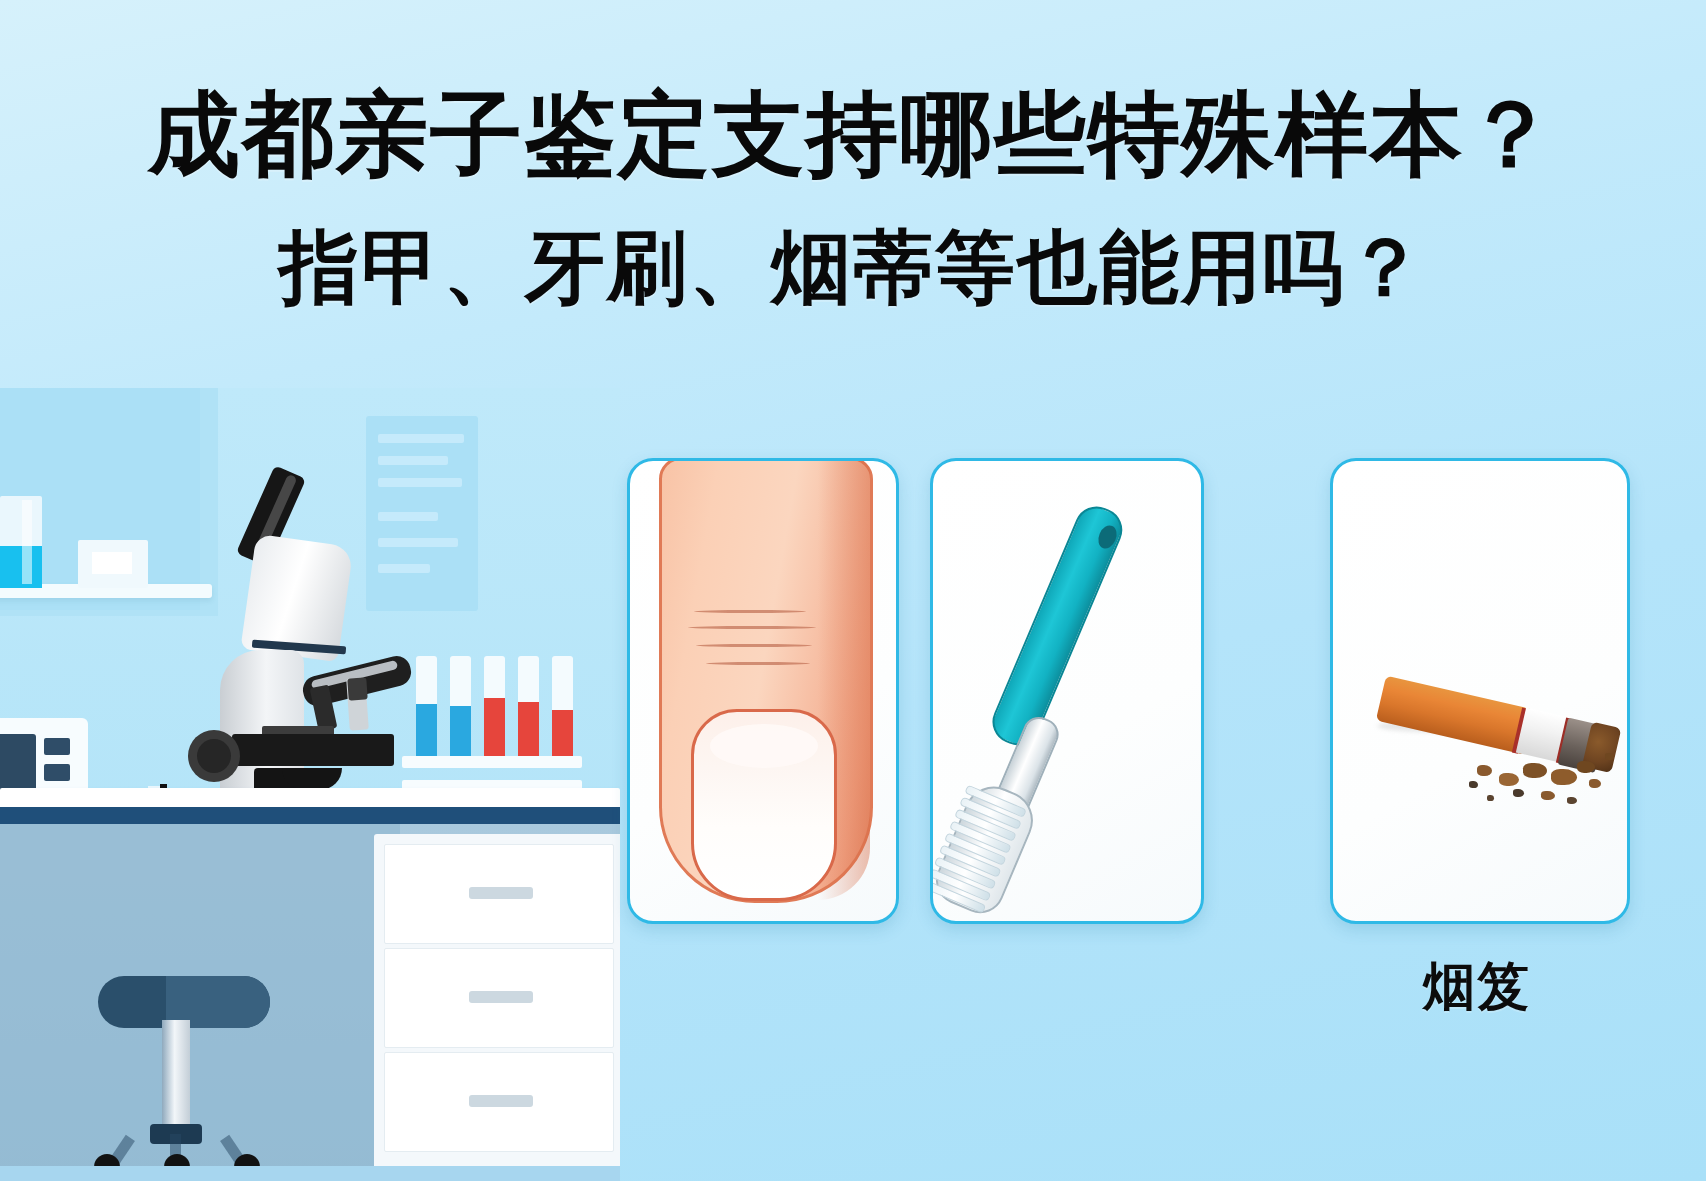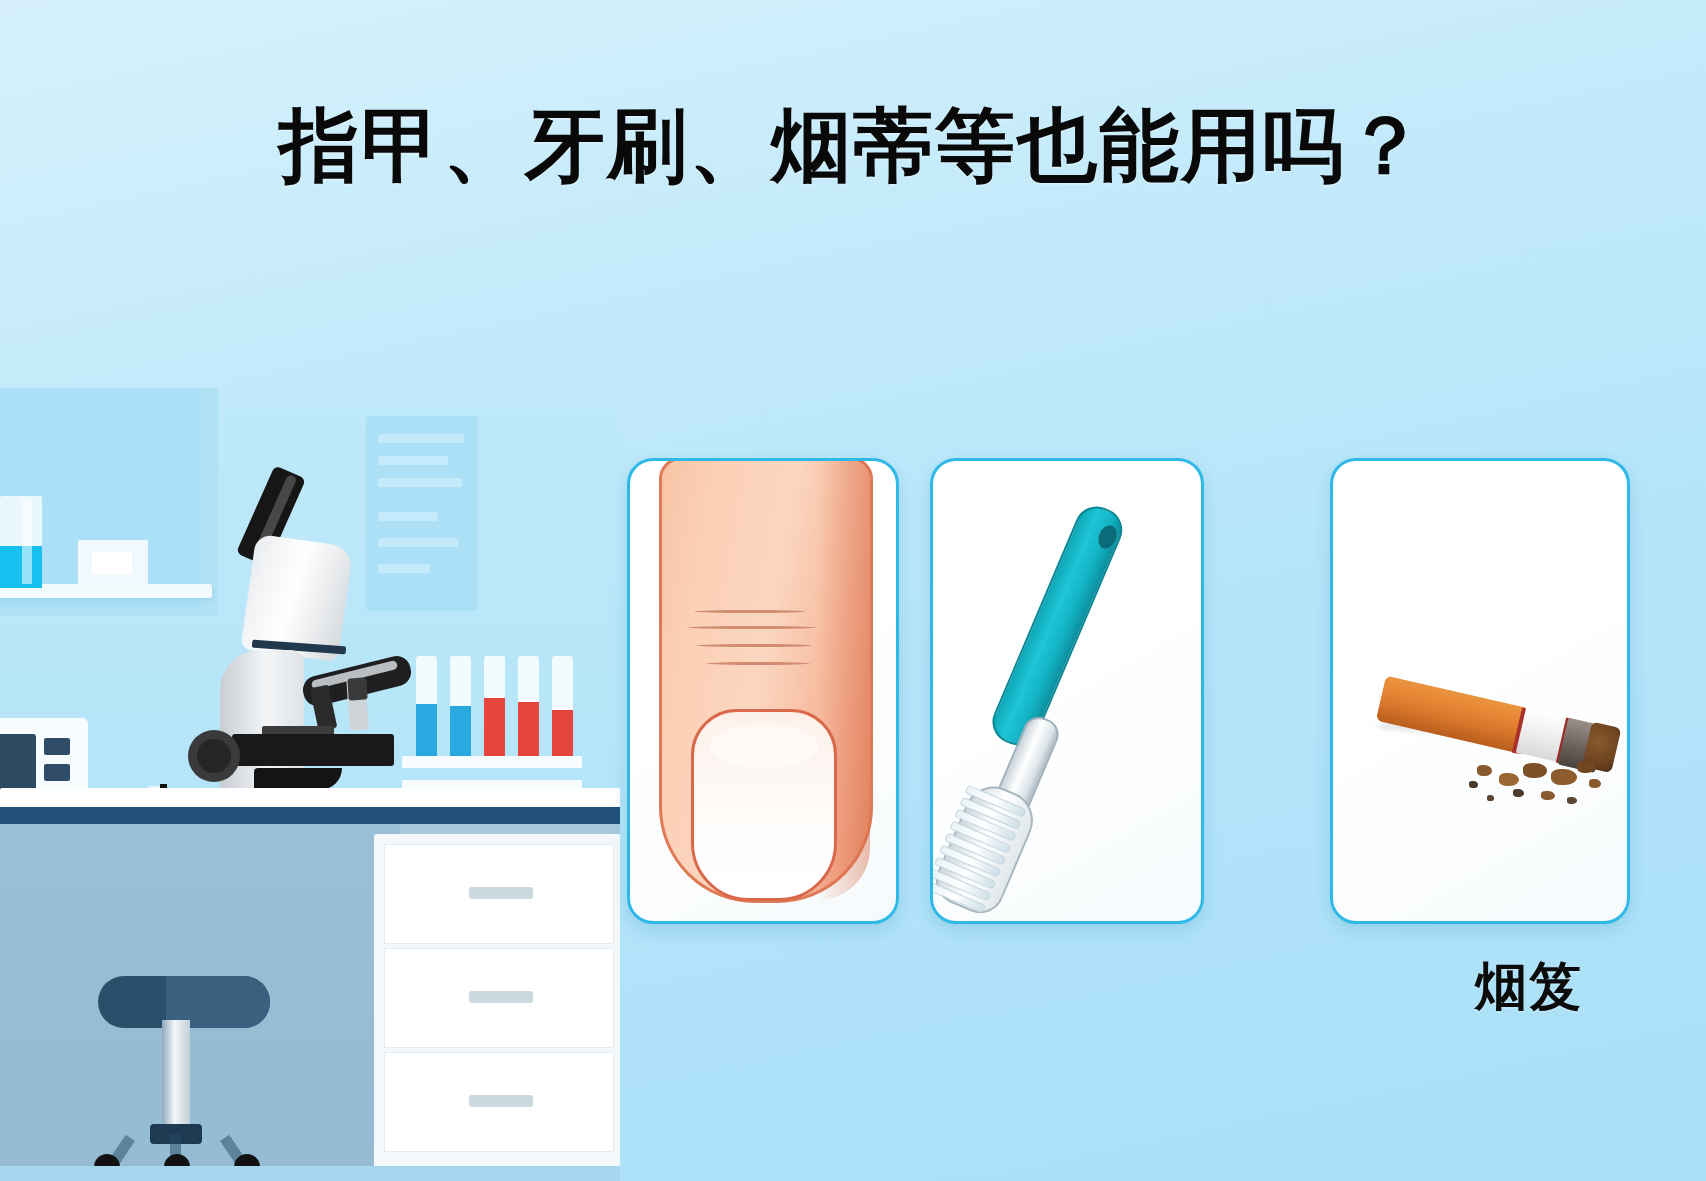--- a/index.html
+++ b/index.html
@@ -14,21 +14,21 @@
   }
 
   
   .title-wrap{position:absolute;left:0;top:86px;width:1706px;text-align:center;}
   .title-line{
     color:#090909;font-weight:bold;letter-spacing:2px;
     text-shadow:0 2px 0 rgba(255,255,255,.25);
     line-height:1.05;white-space:nowrap;
   }
   .title-line.l1{font-size:92px;}
-  .title-line.l2{font-size:80px;margin-top:18px;}
+  .title-line.l2{font-size:80px;margin-top:43px;}
 
   
   .lab{position:absolute;left:0;top:388px;width:620px;height:793px;overflow:hidden;}
   .lab-bg{position:absolute;inset:0;background:linear-gradient(180deg,#bfe9fa 0%,#b3e4f8 60%,#a9ddf5 100%);}
   .wall-panel{position:absolute;left:0;top:0;width:218px;height:228px;background:#b0e2f6;}
   .wall-panel2{position:absolute;left:0;top:0;width:200px;height:222px;background:#a8dff5;opacity:.55;}
   .poster{position:absolute;left:366px;top:28px;width:112px;height:195px;background:#abe0f6;border-radius:3px;}
   .poster i{position:absolute;left:12px;background:#c5eafb;display:block;height:9px;border-radius:2px;}
   .shelf{position:absolute;left:-10px;top:196px;width:222px;height:14px;background:#f3fbfe;border-radius:3px;box-shadow:0 3px 5px rgba(60,120,150,.12);}
   .beaker-tall{position:absolute;left:0px;top:108px;width:42px;height:92px;background:#eaf7fd;border-radius:2px;}
@@ -118,21 +118,21 @@
   #card2{left:930px;width:268px;}
   #card3{left:1332px;width:292px;}
   #card3{left:1330px;width:294px;}
   .card-label{
     position:absolute;top:952px;text-align:center;
     font-size:52px;font-weight:bold;color:#0c0c0c;letter-spacing:2px;
     text-shadow:0 2px 0 rgba(255,255,255,.2);
   }
   #label1{left:627px;width:266px;}
   #label2{left:930px;width:268px;}
-  #label3{left:1382px;width:294px;}
+  #label3{left:1330px;width:294px;}
 
   
   .nail{position:absolute;left:50%;transform:translateX(-50%);top:-4px;width:208px;height:470px;}
   .nail .finger{
     position:absolute;left:0;top:0;width:208px;height:440px;
     background:linear-gradient(100deg,#f8c3a6 0%,#fbd0b6 20%,#fbd6bf 48%,#f2a586 88%,#e8906f 100%);
     border:3px solid #e07a56;border-radius:22px 22px 96px 96px;
   }
   .nail .plate{
     position:absolute;left:32px;top:252px;width:140px;height:186px;
@@ -191,20 +191,21 @@
   }
   .cig .shadow{position:absolute;left:-4px;top:62px;width:180px;height:14px;background:rgba(120,120,120,.18);border-radius:50%;filter:blur(2px);}
   .crumb{position:absolute;background:#8a5a2e;border-radius:40% 60% 55% 45%;}
 </style>
 </head>
 <body>
 
 <div id="stage">
 
   <div class="title-wrap">
+    <div class="title-line l1">成都亲子鉴定支持哪些特殊样本？</div>
     <div class="title-line l2">指甲、牙刷、烟蒂等也能用吗？</div>
   </div>
 
   <div class="lab">
     <div class="lab-bg"></div>
     <div class="wall-panel"></div>
     <div class="wall-panel2"></div>
 
     <div class="poster">
       <i style="top:18px;width:86px;"></i>

